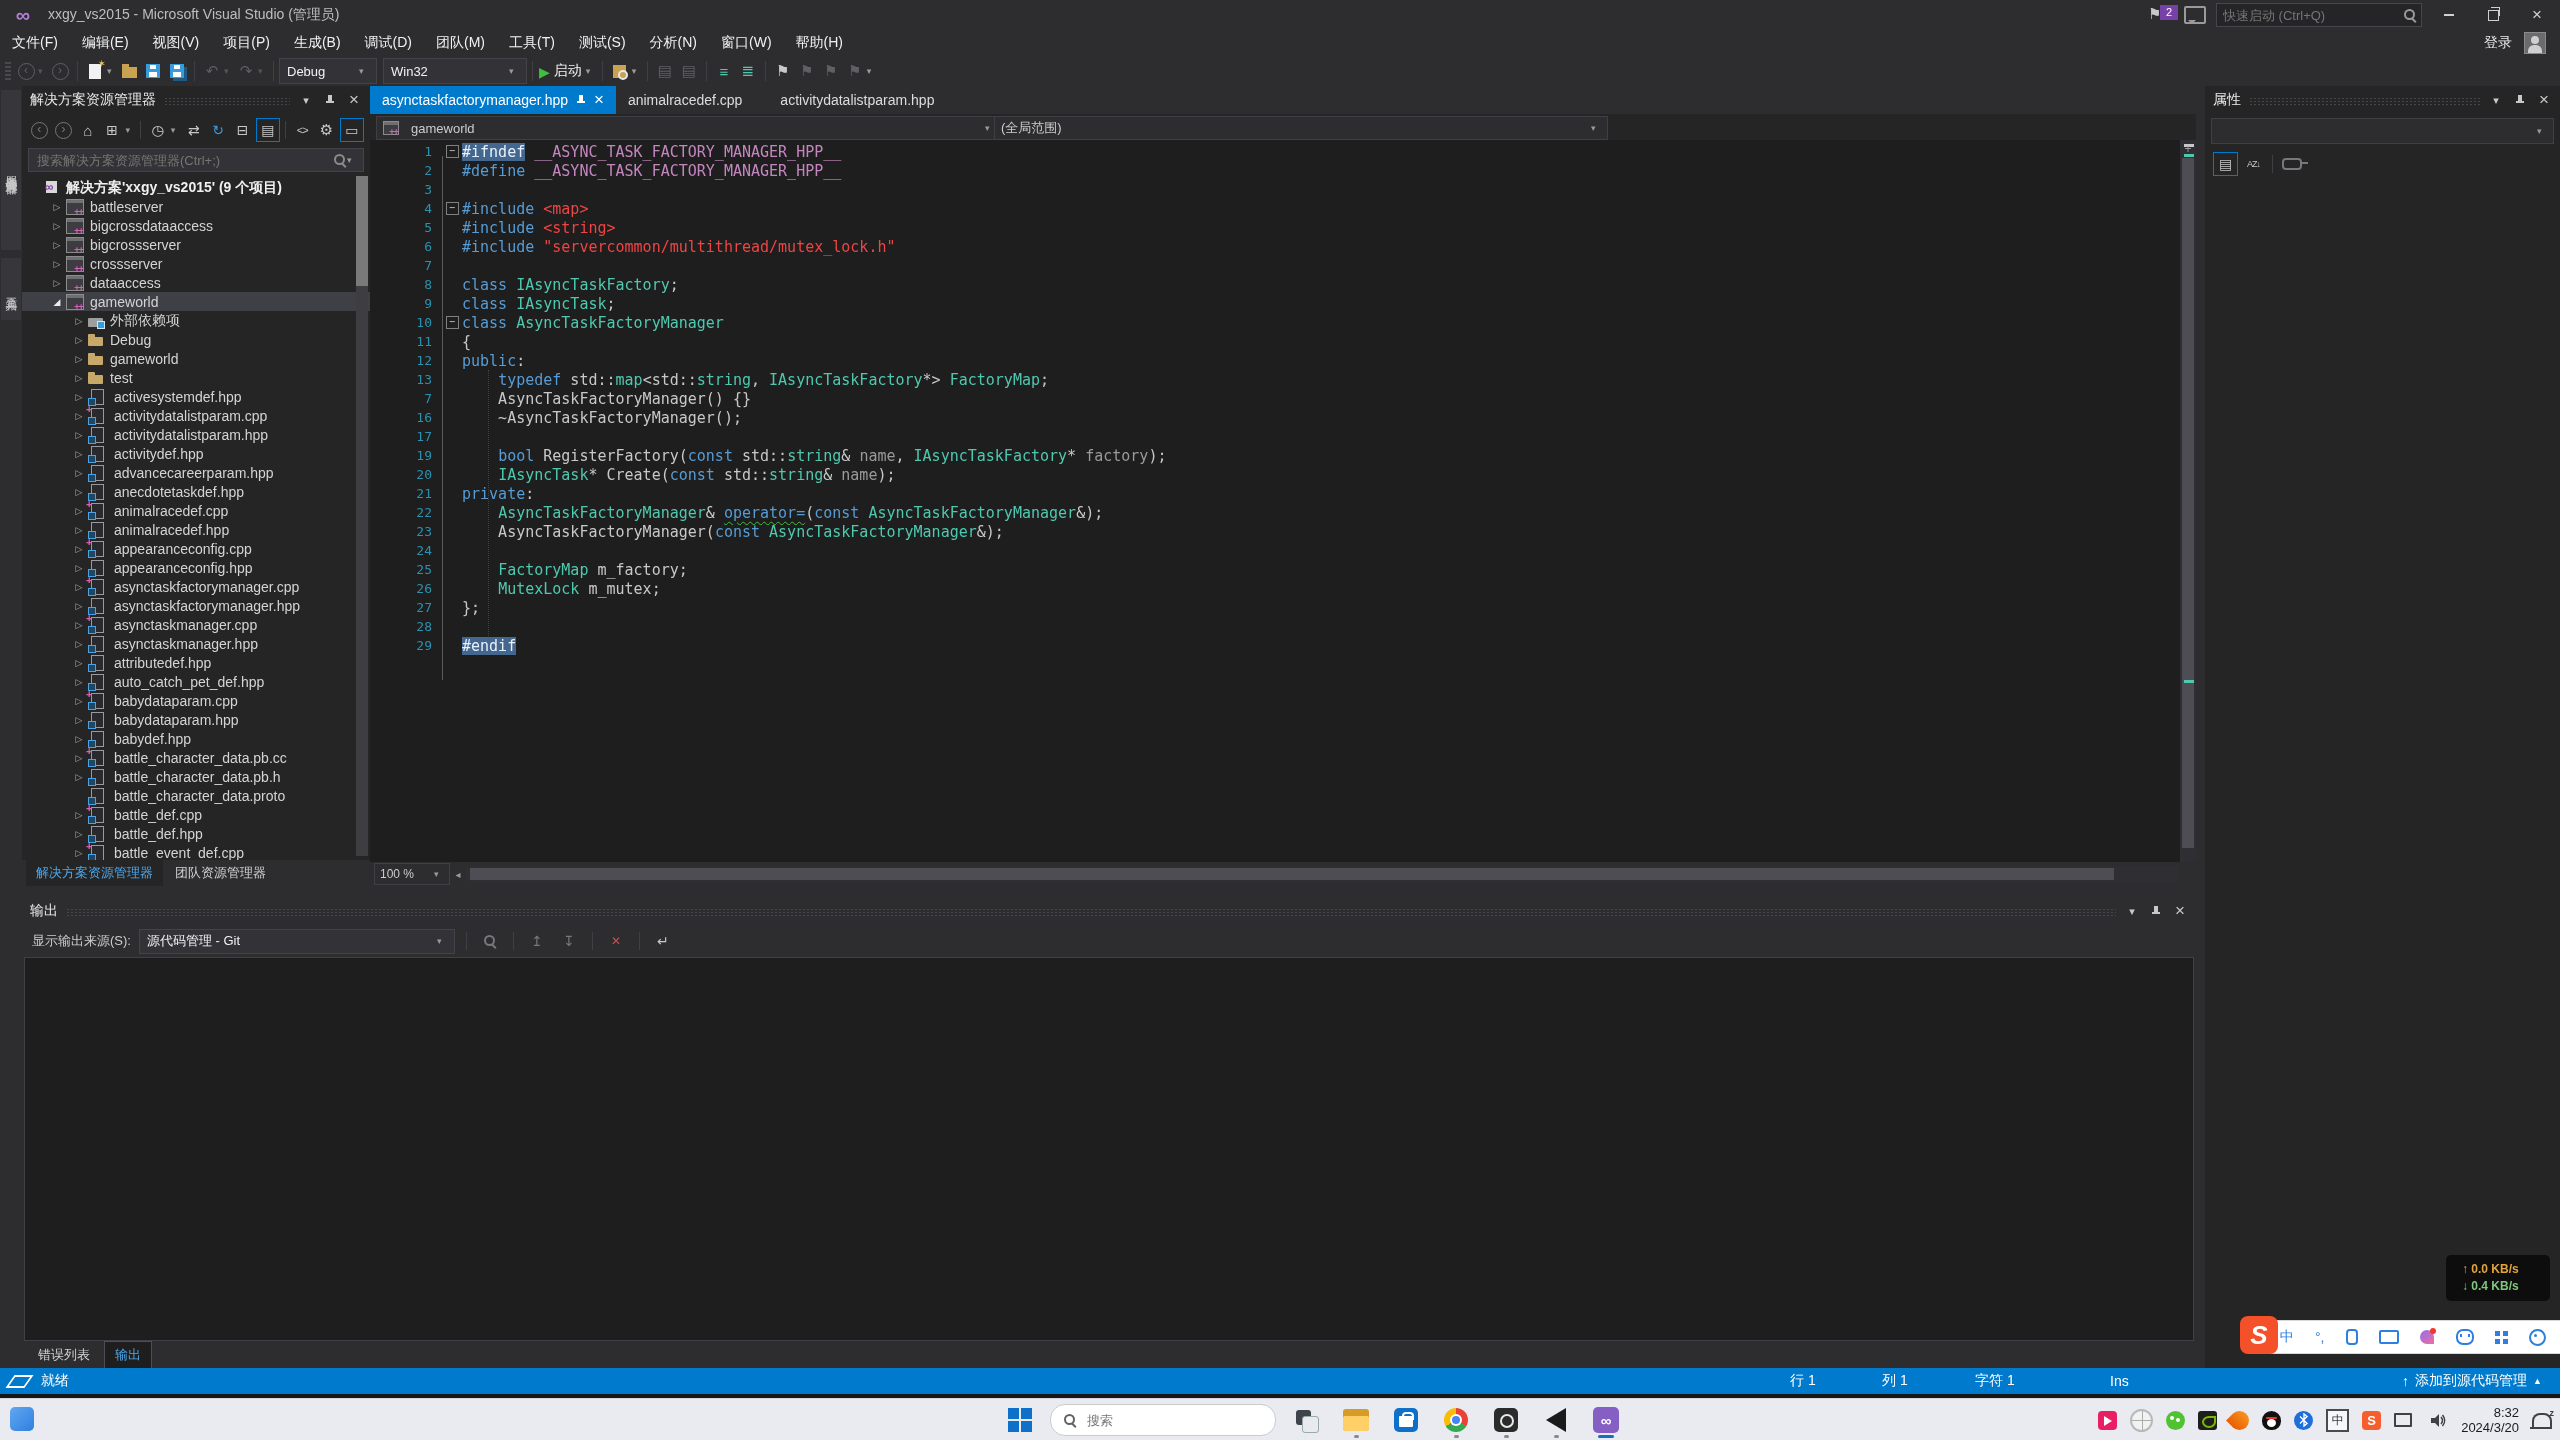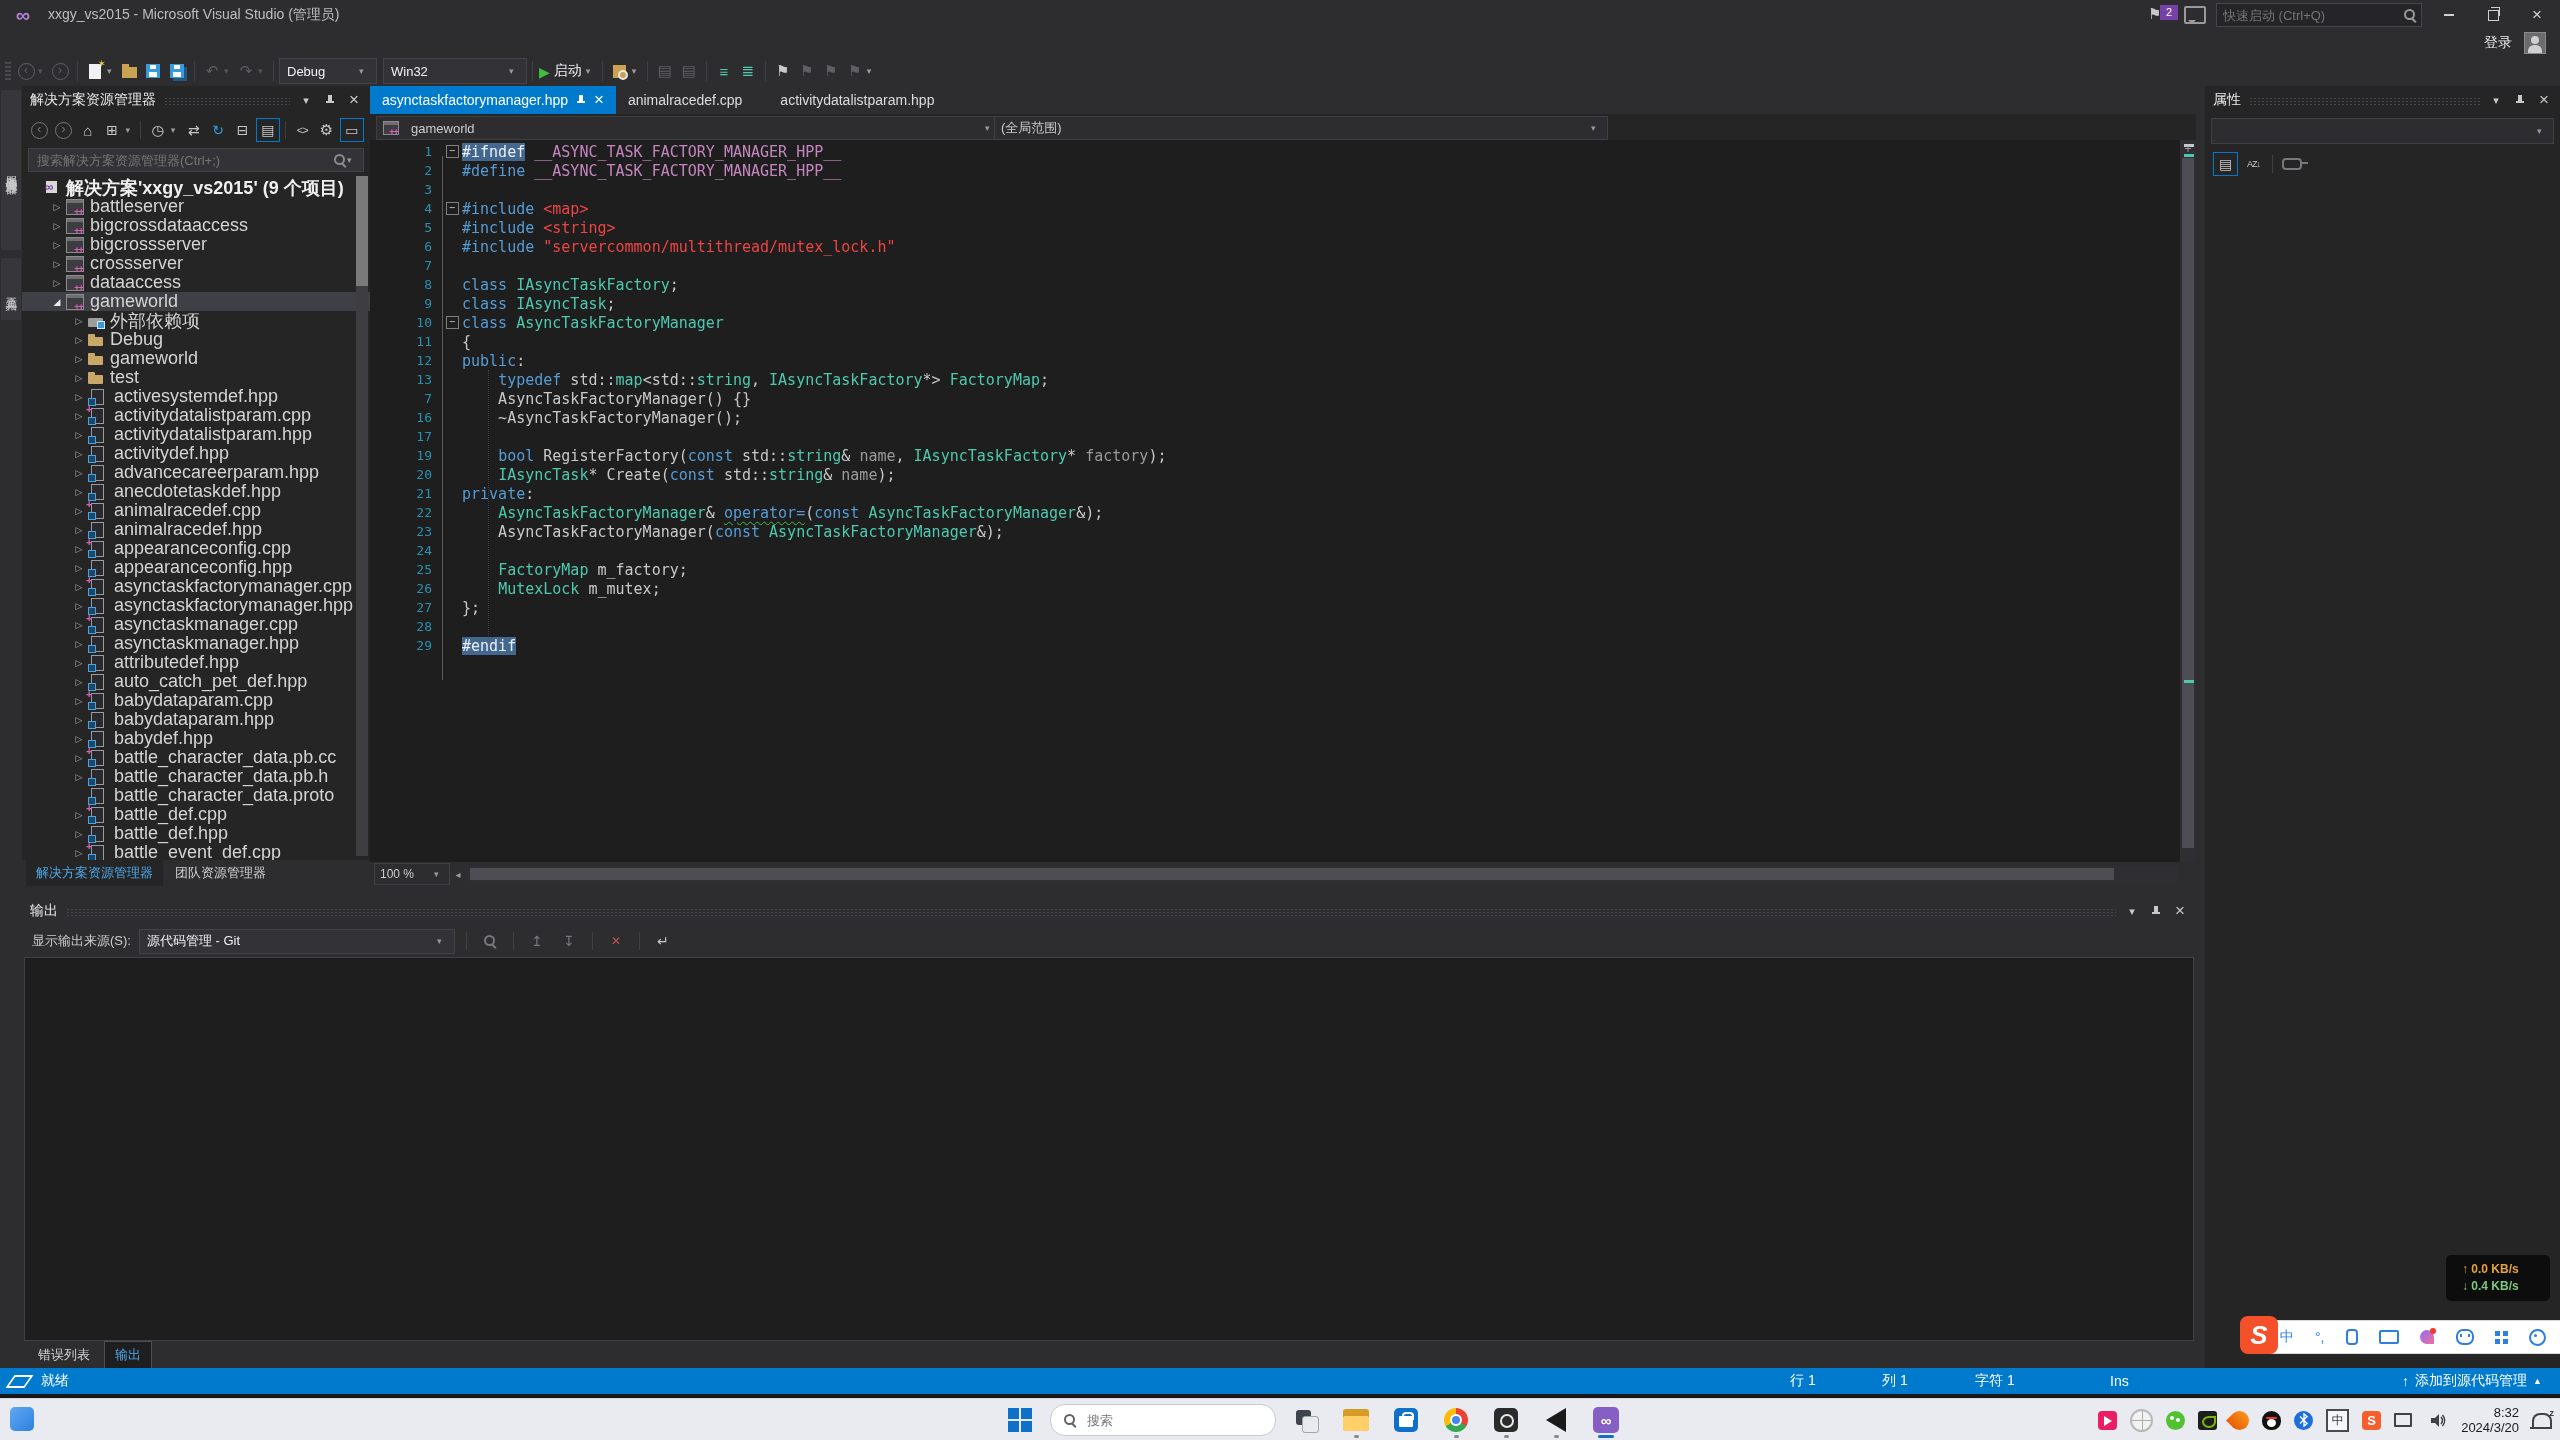--- a/index.html
+++ b/index.html
@@ -90,21 +90,21 @@
   .g-refresh::before{content:"↻";}
   .g-collapse::before{content:"⊟";}
   .g-showall::before{content:"▤";}
   .g-code::before{content:"<>";font-size:11px;letter-spacing:-1px;}
   .g-wrench::before{content:"⚙";font-size:15px;}
   .g-preview::before{content:"▭";}
   .sol-search{height:28px;padding:2px 6px;}
   .search-box{height:22px;background:#333337;border:1px solid #434349;display:flex;align-items:center;padding:0 6px;color:#8a8a8a;}
   .search-box input{flex:1;min-width:0;background:transparent;border:0;outline:none;color:#9a9a9a;font-size:13px;font-family:inherit;}
   .tree{flex:1;overflow:hidden;position:relative;}
-  .trow{display:flex;align-items:center;height:19px;font-size:18px;color:#D4D4D4;white-space:nowrap;}
+  .trow{display:flex;align-items:center;height:19px;font-size:14px;color:#D4D4D4;white-space:nowrap;}
   .trow.sel{background:#3F3F46;}
   .trow.bold .tlb{font-weight:bold;color:#F0F0F0;}
   .tar{width:18px;flex:none;display:flex;align-items:center;justify-content:center;font-size:9px;color:#ABABAB;}
   .ar-e::before{content:"◢";color:#ECECEC;}
   .ar-c::before{content:"▷";}
   .tic{flex:none;position:relative;}
   .ic-solution{width:16px;height:15px;margin-right:6px;}
   .ic-solution::before{content:"";position:absolute;left:2px;top:1px;width:11px;height:12px;background:#D8D8D8;}
   .ic-solution::after{content:"∞";position:absolute;left:1px;top:0px;color:#7E3F9D;font-size:12px;font-weight:bold;}
   .ic-project{width:16px;height:14px;margin-right:6px;border:1px solid #8C8C8C;background:#3C3C41;}
@@ -280,20 +280,34 @@
           <span class="i-min"></span>
         </div>
       <div class="win-btn">
           <span class="i-restore"></span>
         </div>
       <div class="win-btn g-x"></div>
     </div>
   </div>
 
   <div class="menubar">
+    <div id="menubar-items" style="display:flex;">
+        <div class="menu-item">文件(F)</div>
+        <div class="menu-item">编辑(E)</div>
+        <div class="menu-item">视图(V)</div>
+        <div class="menu-item">项目(P)</div>
+        <div class="menu-item">生成(B)</div>
+        <div class="menu-item">调试(D)</div>
+        <div class="menu-item">团队(M)</div>
+        <div class="menu-item">工具(T)</div>
+        <div class="menu-item">测试(S)</div>
+        <div class="menu-item">分析(N)</div>
+        <div class="menu-item">窗口(W)</div>
+        <div class="menu-item">帮助(H)</div>
+      </div>
     <div class="menu-right">
       <span class="signin">登录</span>
       <span class="i-avatar"></span>
     </div>
   </div>
 
   <div class="toolbar">
     <span class="grip"></span>
     <span class="tbtn dis">
         <span class="circ g-back"></span>

